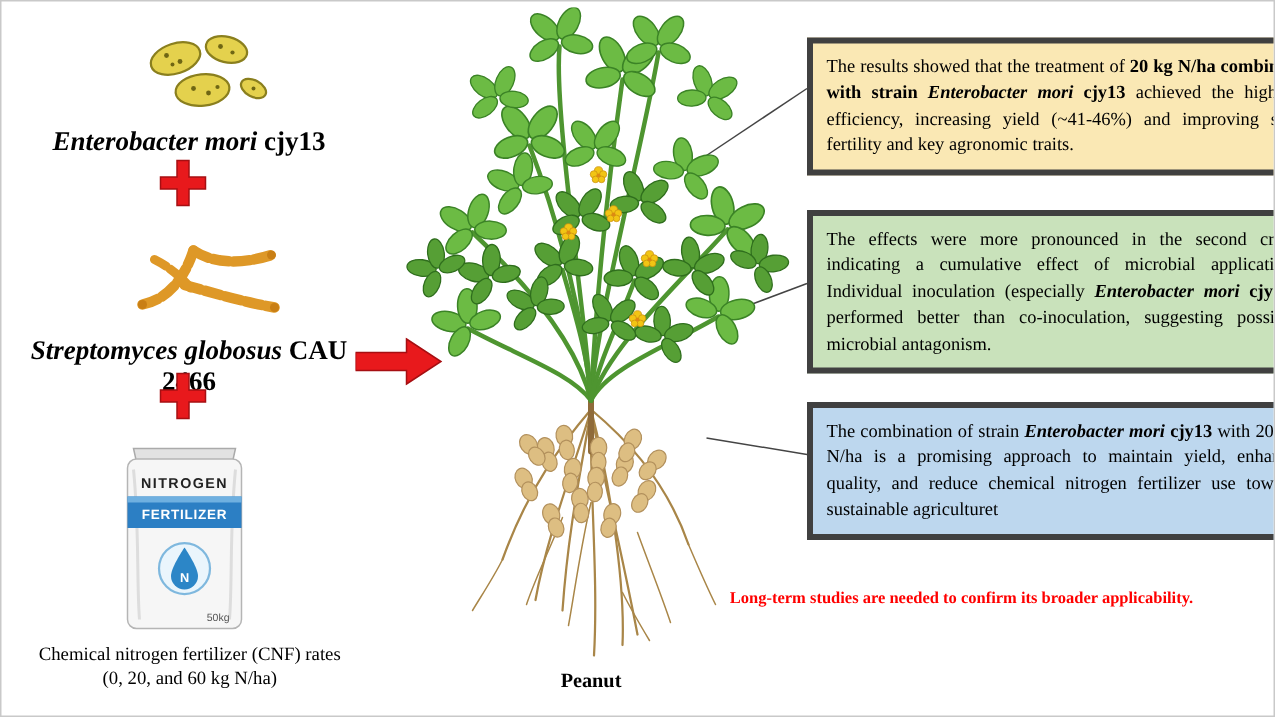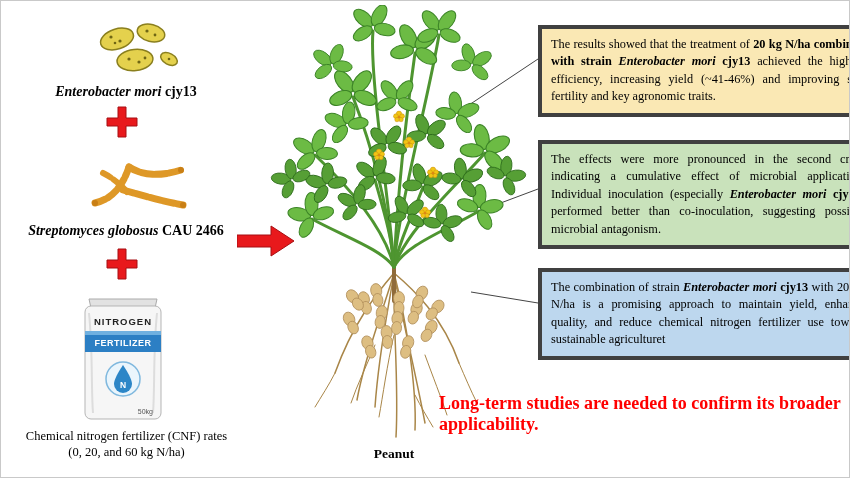--- a/index.html
+++ b/index.html
@@ -4,38 +4,38 @@
 <style>
   html,body{margin:0;padding:0;background:#fff;}
   .canvas{
     position:relative;width:850px;height:478px;background:#fff;
     font-family:"Liberation Serif",serif;overflow:hidden;
     border:1px solid #c9c9c9;box-sizing:border-box;
   }
   .abs{position:absolute;}
   .side-label{
     position:absolute;left:5px;width:240px;text-align:center;
-    font-size:14px;color:#000;line-height:1.15;
+    font-size:18px;color:#000;line-height:1.15;
   }
   .cnf-label{
     position:absolute;left:3px;width:245px;text-align:center;
     font-weight:normal;font-size:12.5px;line-height:1.3;color:#000;
   }
   .finding-box{
     position:absolute;left:537px;width:340px;box-sizing:border-box;
     border:4px solid #404040;padding:7px 9px;
     font-size:12.3px;line-height:1.42;text-align:justify;color:#000;
   }
   .plant-label{
     position:absolute;left:256px;width:274px;top:445px;text-align:center;
     font-weight:bold;font-size:13.5px;color:#000;
   }
   .footnote{
-    position:absolute;left:438px;width:404px;top:392px;
-    font-weight:bold;font-size:18px;
+    position:absolute;left:438px;width:404px;top:392px;text-align:center;
+    font-weight:bold;font-size:11px;
   }
   svg{display:block;}
   .connectors{position:absolute;left:0;top:0;pointer-events:none;}
 </style>
 </head>
 <body>
 
 <div class="canvas">
 
   <svg class="connectors" width="850" height="478" viewBox="0 0 850 478">

